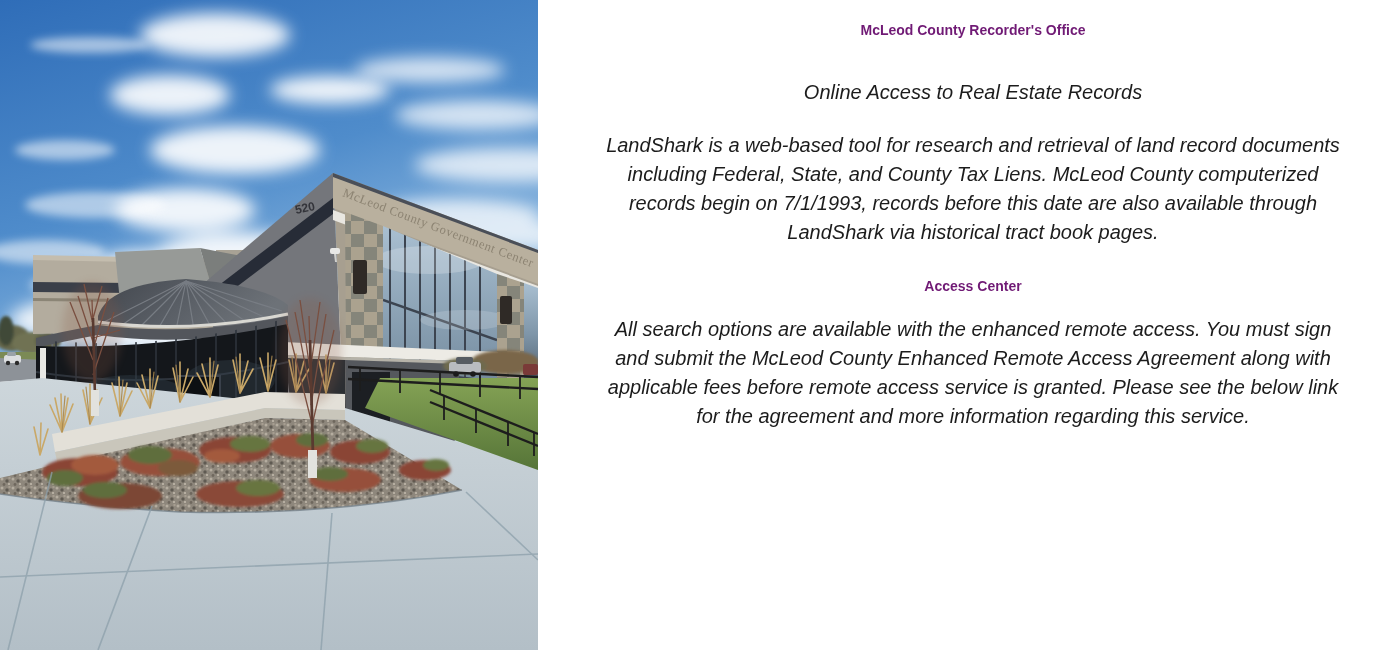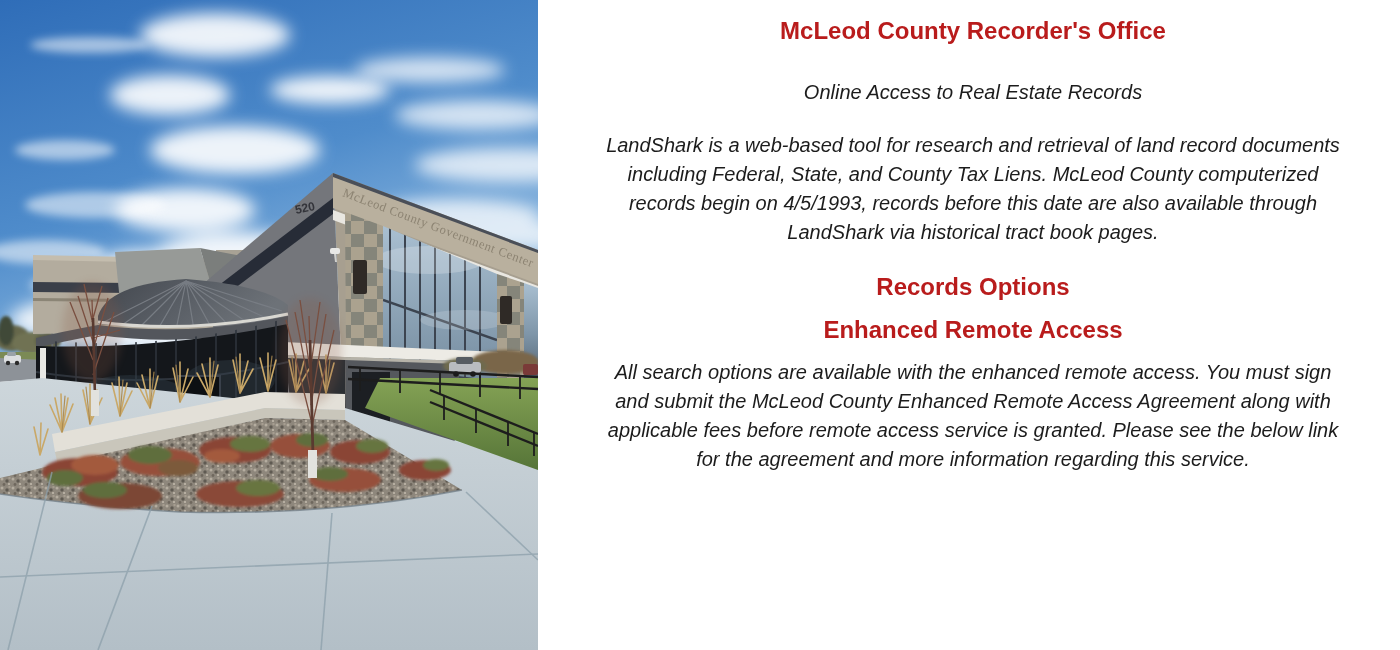--- a/index.html
+++ b/index.html
@@ -6,21 +6,21 @@
   .slide{
     width:1400px;height:650px;display:flex;overflow:hidden;
     font-family:"Liberation Sans","DejaVu Sans",sans-serif;background:#ffffff;
   }
   .photo{width:538px;height:650px;flex:none;position:relative;}
   .photo svg{display:block;}
   .content{
     flex:1;min-width:0;text-align:center;color:#1c1c1c;
     padding:16px 12px 0 20px;font-size:20px;line-height:29px;
   }
-  .content h1,.content h2{font-size:24px;line-height:29px;font-weight:bold;color:#b91c1c;}
+  .content h1,.content h2{font-size:14px;line-height:29px;font-weight:bold;color:#701a75;}
   .content p{white-space:pre-line;font-style:italic;}
   .title{margin:0 0 33px 0;}
   .subtitle{margin:0 0 24px 0;}
   .intro{margin:0 0 25px 0;}
   .sec-head-1{margin:0 0 14px 0;}
   .sec-body-1{margin:0 0 58px 0;}
   .sec-head-2{margin:0 0 14px 0;}
   .sec-body-2{margin:4px;}
 </style>
 </head>
@@ -383,23 +383,22 @@
         <line x1="52" y1="472" x2="8" y2="650"></line>
       </g>
     </svg>
   </div>
 
   <div class="content">
     <h1 class="title">McLeod County Recorder's Office</h1>
     <p class="subtitle">Online Access to Real Estate Records</p>
     <p class="intro">LandShark is a web-based tool for research and retrieval of land record documents
 including Federal, State, and County Tax Liens. McLeod County computerized
-records begin on 4/5/1993, records before this date are also available through
+records begin on 7/1/1993, records before this date are also available through
 LandShark via historical tract book pages.</p>
-    <h2 class="sec-head-1">Records Options</h2>
-    <h2 class="sec-head-2">Enhanced Remote Access</h2>
+    <h2 class="sec-head-1">Access Center</h2>
     <p class="sec-body-2">All search options are available with the enhanced remote access.  You must sign
 and submit the McLeod County Enhanced Remote Access Agreement along with
 applicable fees before remote access service is granted.  Please see the below link
 for the agreement and more information regarding this service.</p>
   </div>
 
 </div>
 
 </body></html>

